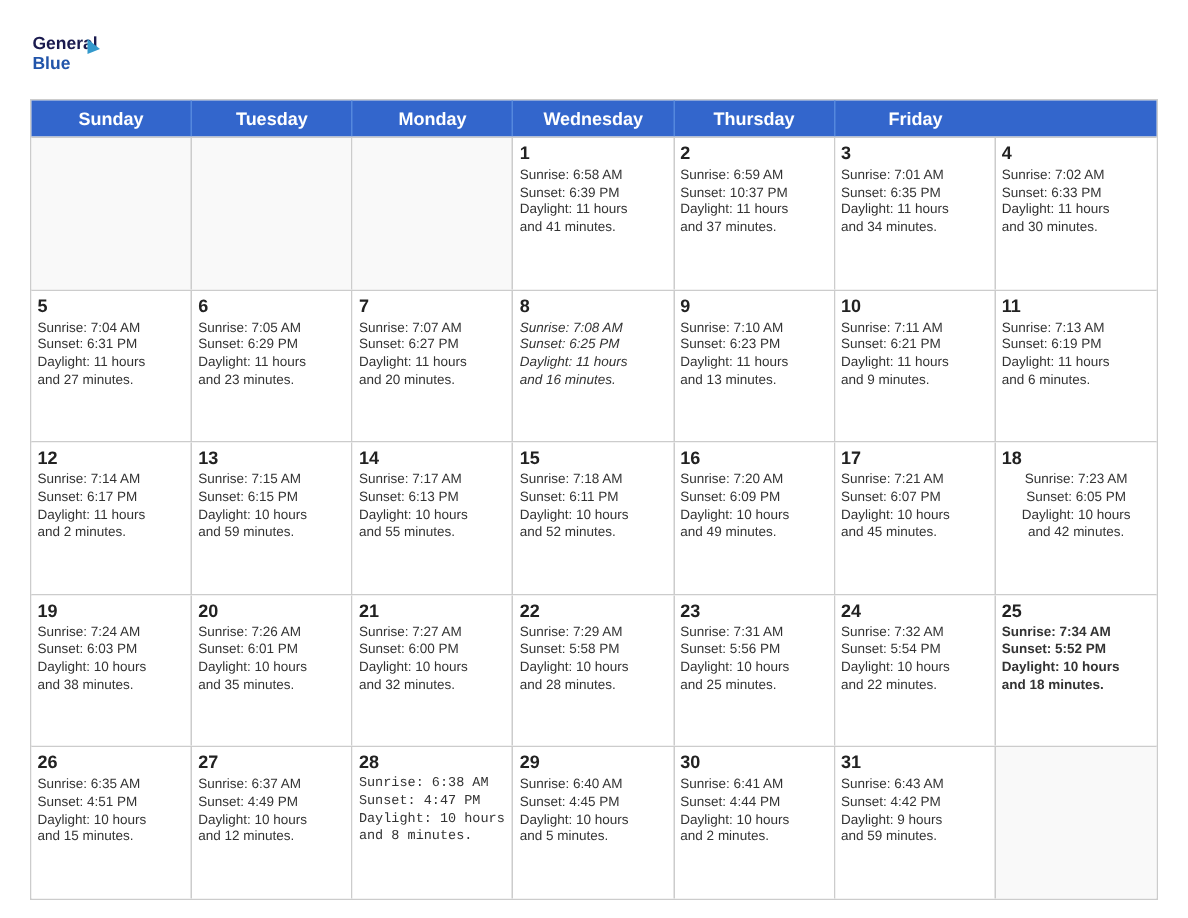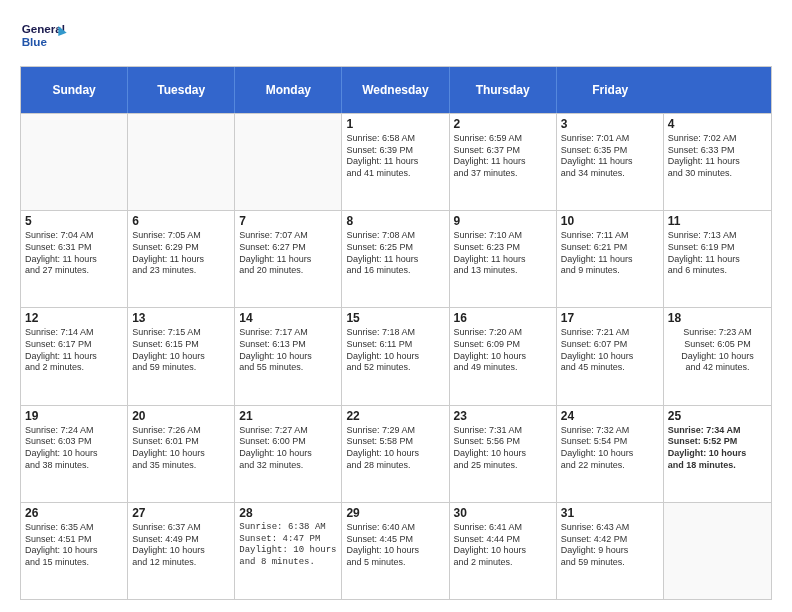--- a/index.html
+++ b/index.html
@@ -49,21 +49,21 @@
     .cal-header {
       display: grid;
       grid-template-columns: repeat(7, 1fr);
       background: #3366cc;
     }
     .cal-header-cell {
       color: #fff;
       font-size: 12px;
       font-weight: bold;
       text-align: center;
-      padding: 16px 2px;
+      padding: 5px 2px;
       border-right: 1px solid #5588dd;
     }
     .cal-header-cell:last-child { border-right: none; }
     .cal-body {
       display: flex;
       flex-direction: column;
       flex: 1;
     }
     .cal-row {
       display: grid;
@@ -127,21 +127,21 @@
           <div class="cal-cell">
             <div class="day-num">1</div>
             <div class="cell-text" style="white-space: pre-line;">Sunrise: 6:58 AM
 Sunset: 6:39 PM
 Daylight: 11 hours
 and 41 minutes.</div>
           </div>
           <div class="cal-cell">
             <div class="day-num">2</div>
             <div class="cell-text" style="white-space: pre-line;">Sunrise: 6:59 AM
-Sunset: 6:37 PM
+Sunset: 10:37 PM
 Daylight: 11 hours
 and 37 minutes.</div>
           </div>
           <div class="cal-cell">
             <div class="day-num">3</div>
             <div class="cell-text" style="white-space: pre-line;">Sunrise: 7:01 AM
 Sunset: 6:35 PM
 Daylight: 11 hours
 and 34 minutes.</div>
           </div>
@@ -170,21 +170,21 @@
           </div>
           <div class="cal-cell">
             <div class="day-num">7</div>
             <div class="cell-text" style="white-space: pre-line;">Sunrise: 7:07 AM
 Sunset: 6:27 PM
 Daylight: 11 hours
 and 20 minutes.</div>
           </div>
           <div class="cal-cell">
             <div class="day-num">8</div>
-            <div class="cell-text" style="white-space: pre-line;">Sunrise: 7:08 AM
+            <div class="cell-text" style="white-space: pre-line; font-style: italic;">Sunrise: 7:08 AM
 Sunset: 6:25 PM
 Daylight: 11 hours
 and 16 minutes.</div>
           </div>
           <div class="cal-cell">
             <div class="day-num">9</div>
             <div class="cell-text" style="white-space: pre-line;">Sunrise: 7:10 AM
 Sunset: 6:23 PM
 Daylight: 11 hours
 and 13 minutes.</div>

